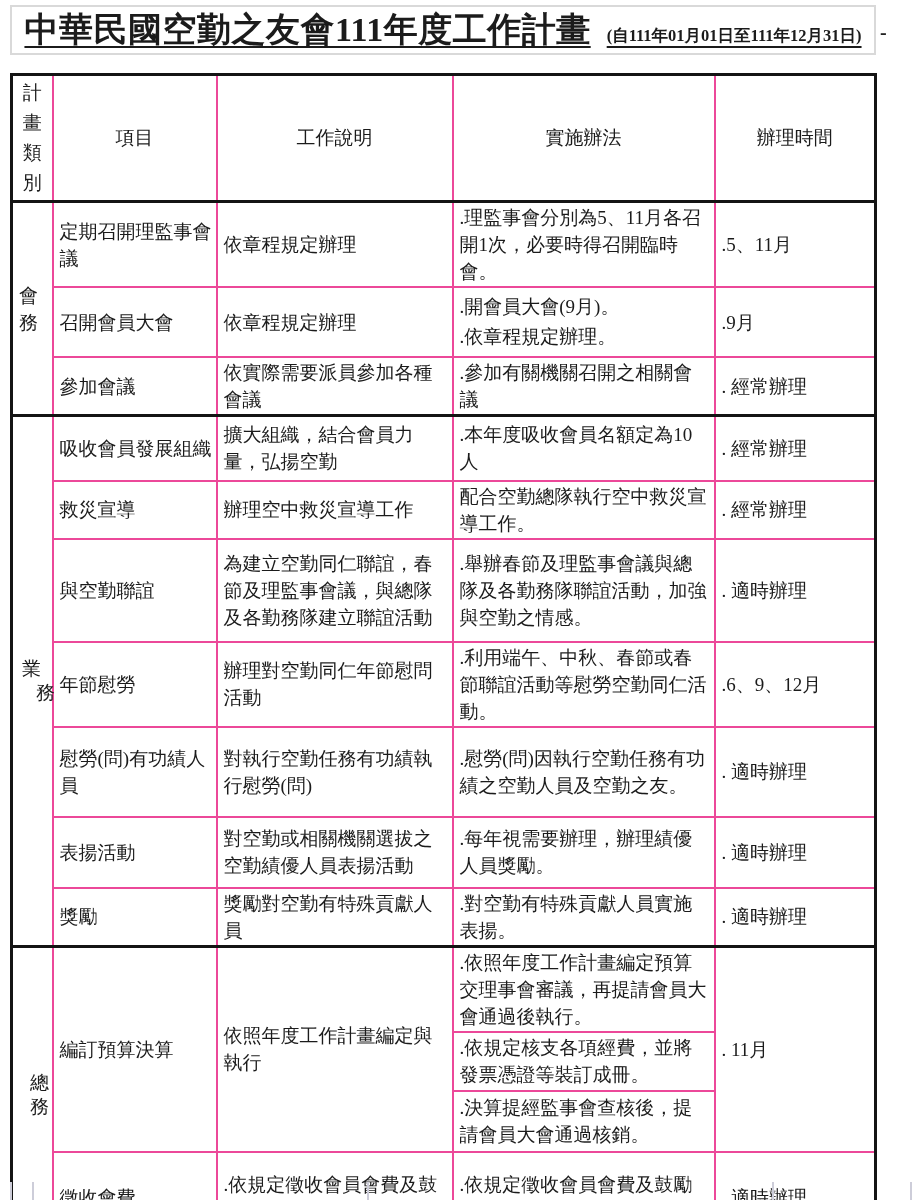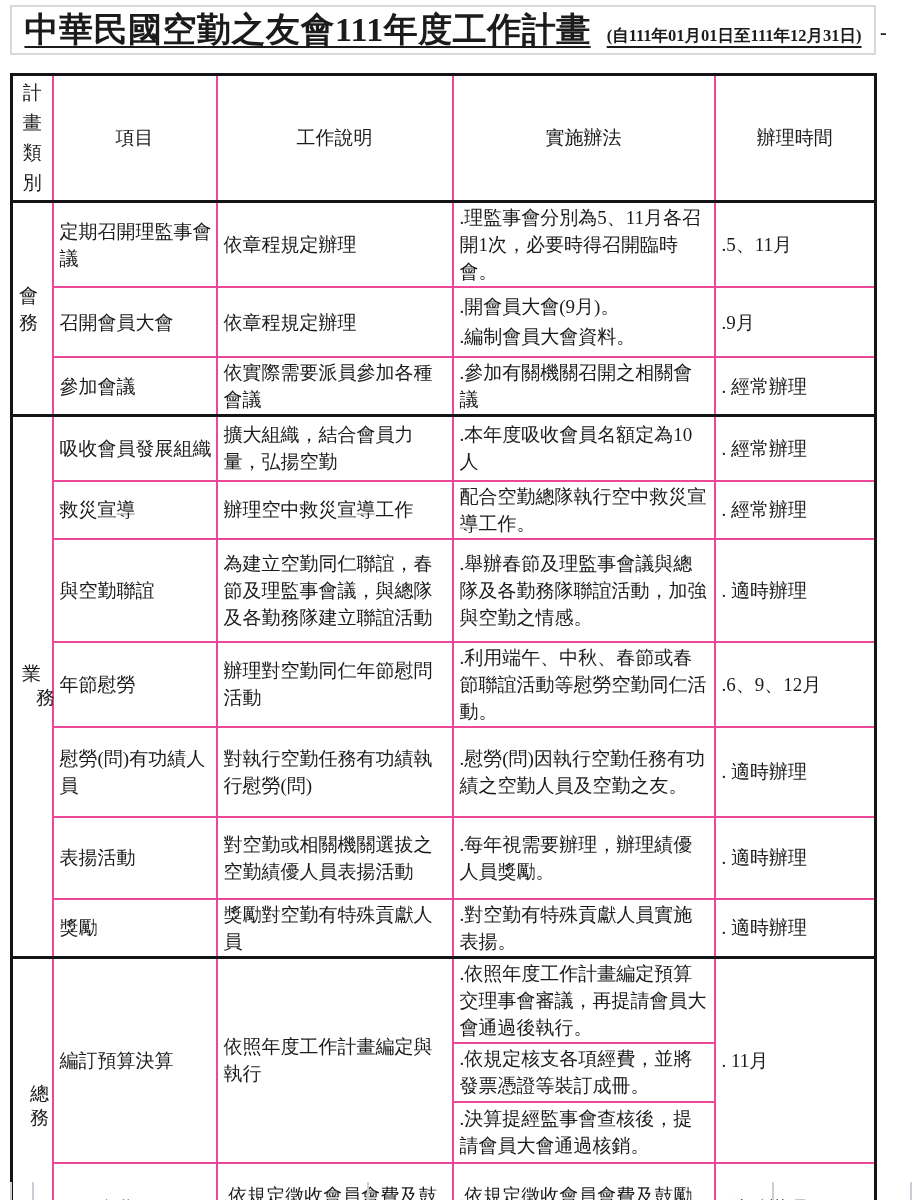--- a/index.html
+++ b/index.html
@@ -86,21 +86,21 @@
       <td class="item-cell">定期召開理監事會議</td>
       <td class="desc-cell">依章程規定辦理</td>
       <td class="method-cell">.理監事會分別為5、11月各召開1次，必要時得召開臨時會。</td>
       <td class="time-cell">.5、11月</td>
     </tr>
     <tr style="height:70px">
       <td class="item-cell">召開會員大會</td>
       <td class="desc-cell">依章程規定辦理</td>
       <td class="method-cell">
         <span class="m-line">.開會員大會(9月)。</span>
-        <span class="m-line">.編制會員大會資料。</span>
+        <span class="m-line">.依章程規定辦理。</span>
       </td>
       <td class="time-cell">.9月</td>
     </tr>
     <tr style="height:47px">
       <td class="item-cell">參加會議</td>
       <td class="desc-cell">依實際需要派員參加各種會議</td>
       <td class="method-cell">.參加有關機關召開之相關會議</td>
       <td class="time-cell">. 經常辦理</td>
     </tr>
 
@@ -133,21 +133,21 @@
       <td class="desc-cell">辦理對空勤同仁年節慰問活動</td>
       <td class="method-cell">.利用端午、中秋、春節或春節聯誼活動等慰勞空勤同仁活動。</td>
       <td class="time-cell">.6、9、12月</td>
     </tr>
     <tr style="height:90px">
       <td class="item-cell">慰勞(問)有功績人員</td>
       <td class="desc-cell">對執行空勤任務有功績執行慰勞(問)</td>
       <td class="method-cell">.慰勞(問)因執行空勤任務有功績之空勤人員及空勤之友。</td>
       <td class="time-cell">. 適時辦理</td>
     </tr>
-    <tr style="height:82px">
+    <tr style="height:71px">
       <td class="item-cell">表揚活動</td>
       <td class="desc-cell">對空勤或相關機關選拔之空勤績優人員表揚活動</td>
       <td class="method-cell">.每年視需要辦理，辦理績優人員獎勵。</td>
       <td class="time-cell">. 適時辦理</td>
     </tr>
     <tr style="height:57px">
       <td class="item-cell">獎勵</td>
       <td class="desc-cell">獎勵對空勤有特殊貢獻人員</td>
       <td class="method-cell">.對空勤有特殊貢獻人員實施表揚。</td>
       <td class="time-cell">. 適時辦理</td>

